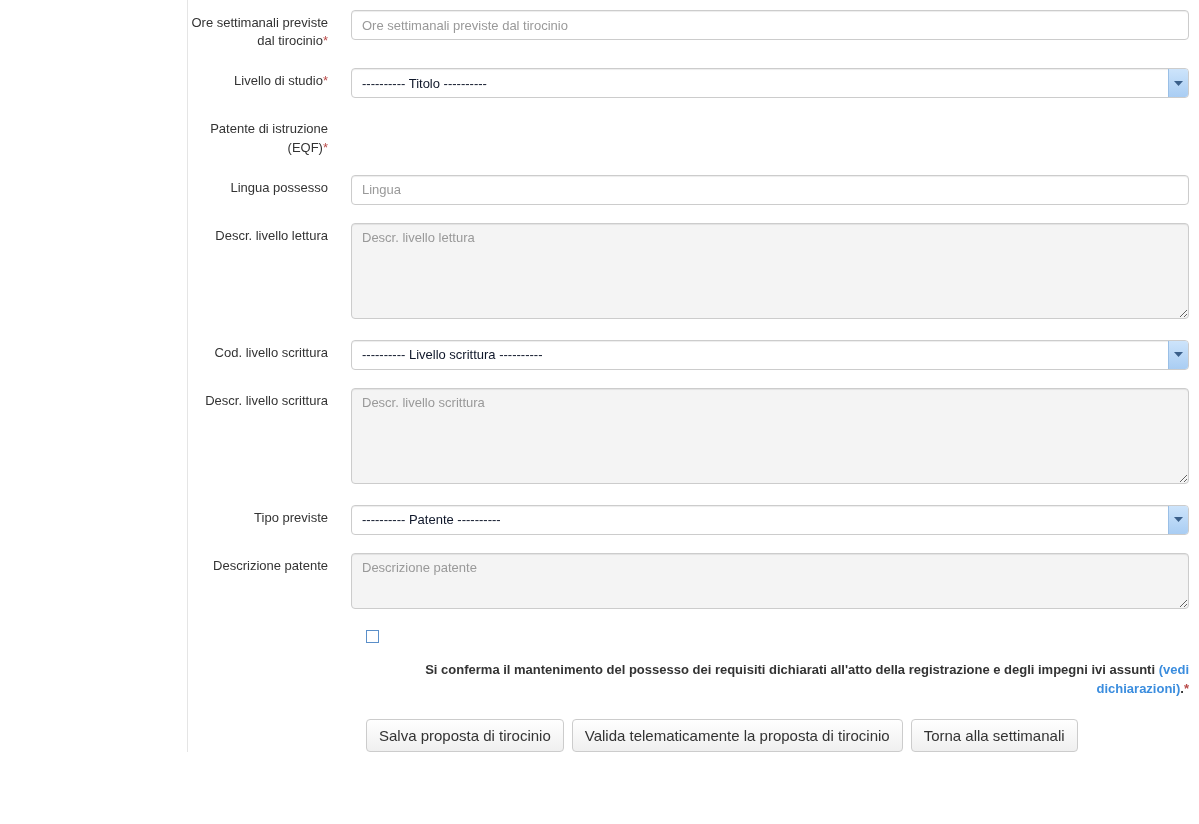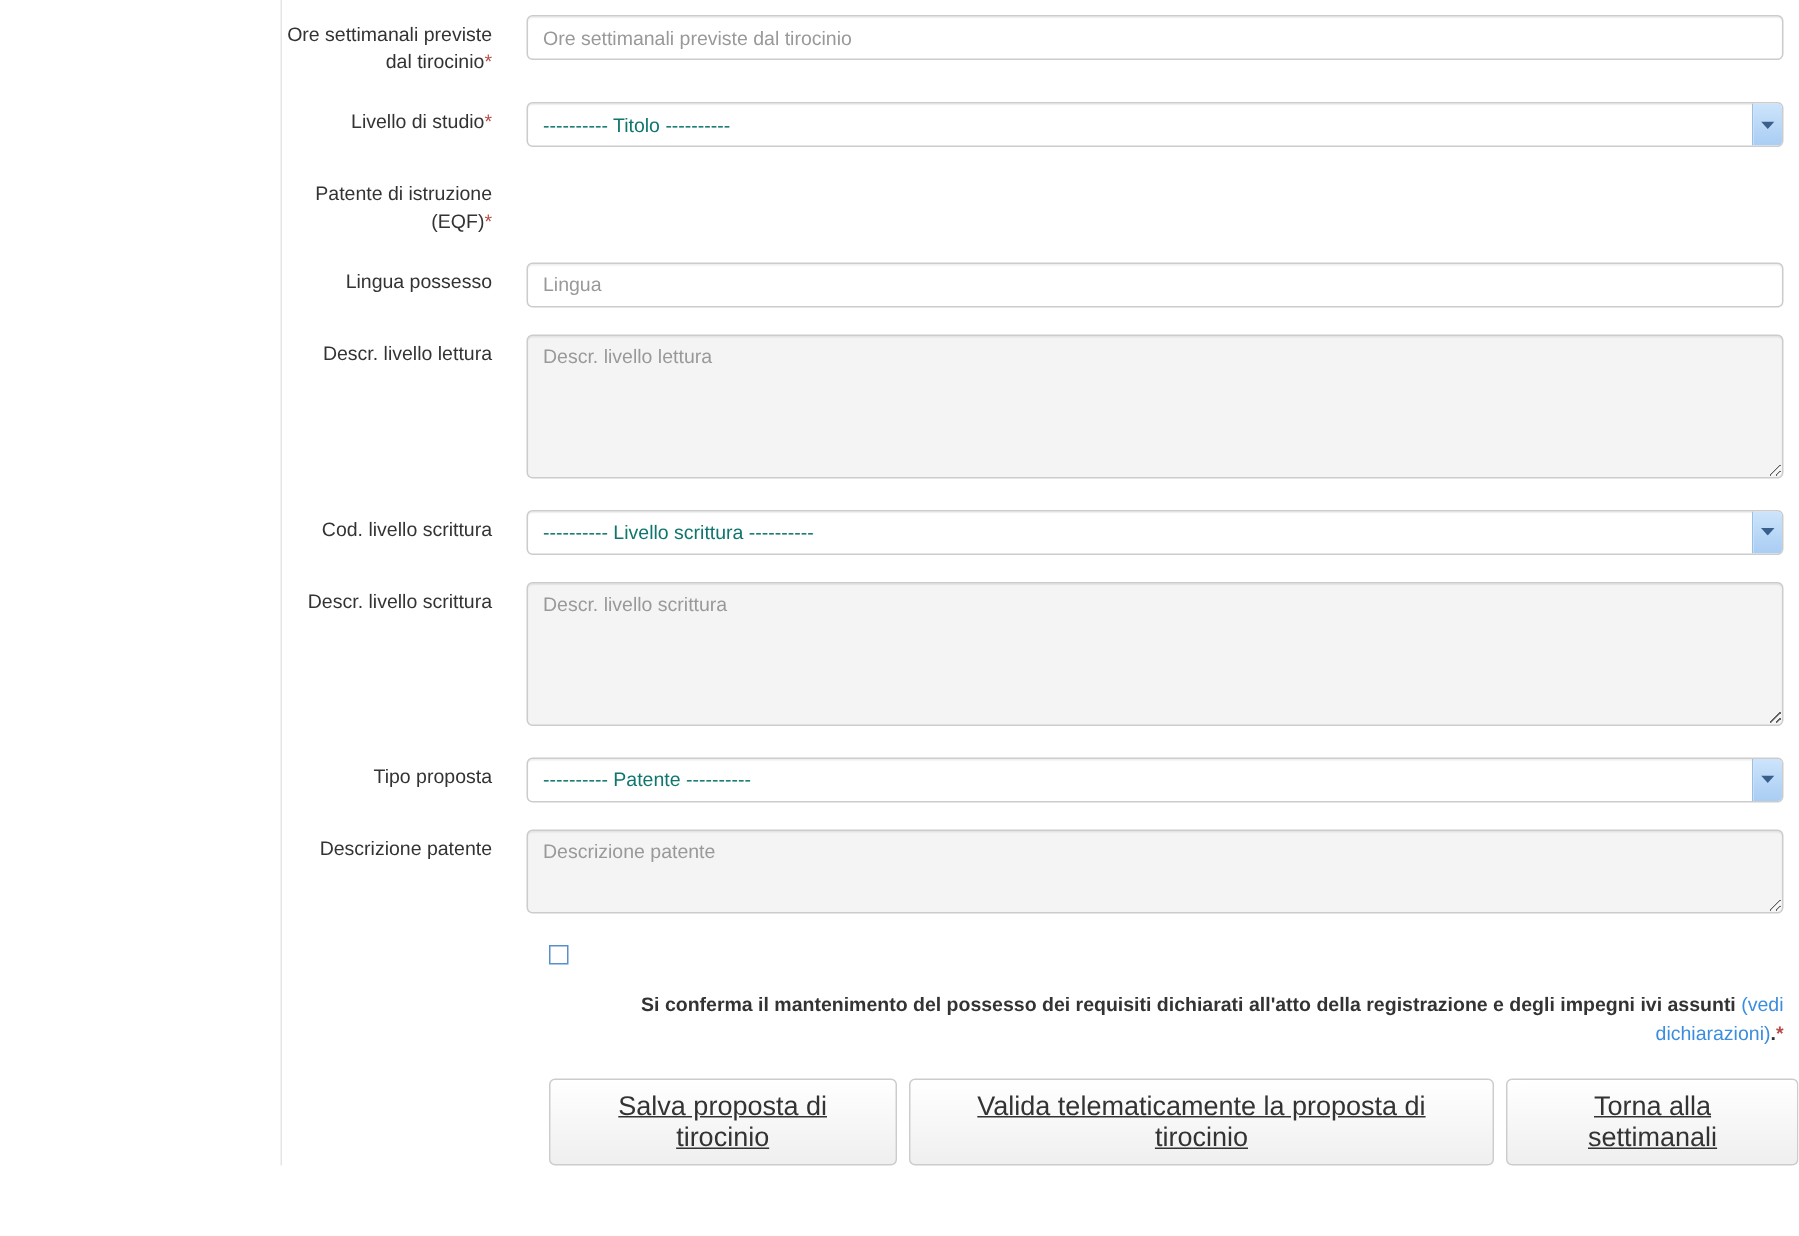--- a/index.html
+++ b/index.html
@@ -6,32 +6,32 @@
 body { font-family: Arial, Helvetica, sans-serif; font-size: 13px; color: #333; background: #fff; }
 .container { width: 1199px; margin: 0; padding: 0; }
 .form-area { margin-left: 187px; border-left: 1px solid #e5e5e5; padding-top: 10px; }
 .form-row { display: flex; align-items: flex-start; margin-bottom: 18px; padding-right: 10px; }
 .label-col { width: 155px; text-align: right; padding-right: 15px; padding-top: 4px; font-weight: normal; color: #333; line-height: 1.4; font-size: 13px; }
 .req { color: #b94a48; }
 .input-col { flex: 1; padding-left: 8px; }
 .form-control { width: 100%; padding: 6px 10px; border: 1px solid #ccc; border-radius: 4px; font-size: 13px; color: #555; background: #fff; height: 30px; box-shadow: inset 0 1px 1px rgba(0,0,0,0.075); }
 .form-control::placeholder { color: #999; }
 .select-wrap { position: relative; width: 100%; }
-.select-ctrl { width: 100%; padding: 6px 10px; border: 1px solid #ccc; border-radius: 4px; font-size: 13px; color: #0f766e; background: #fff; height: 30px; box-shadow: inset 0 1px 1px rgba(0,0,0,0.075); -webkit-appearance: none; -moz-appearance: none; appearance: none; padding-right: 28px; }
+.select-ctrl { width: 100%; padding: 6px 10px; border: 1px solid #ccc; border-radius: 4px; font-size: 13px; color: #0f172a; background: #fff; height: 30px; box-shadow: inset 0 1px 1px rgba(0,0,0,0.075); -webkit-appearance: none; -moz-appearance: none; appearance: none; padding-right: 28px; }
 .select-btn { position: absolute; right: 1px; top: 1px; width: 20px; height: 28px; background: linear-gradient(#cde4fb, #a9cdf3); border-left: 1px solid #9abfe6; border-radius: 0 3px 3px 0; display: flex; align-items: center; justify-content: center; pointer-events: none; }
 .select-btn svg { width: 9px; height: 5px; }
 .textarea-ctrl { width: 100%; padding: 6px 10px; border: 1px solid #ccc; border-radius: 4px; font-size: 13px; color: #555; background: #f4f4f4; height: 96px; resize: both; box-shadow: inset 0 1px 1px rgba(0,0,0,0.075); font-family: Arial, Helvetica, sans-serif; }
 .textarea-ctrl::placeholder { color: #999; }
 .textarea-small { height: 56px; }
 .checkbox-row { padding-left: 178px; margin-bottom: 14px; }
 .chk { width: 13px; height: 13px; border: 1px solid #5b8fc9; background: #fff; display: inline-block; }
 .confirm-text { text-align: right; padding-right: 10px; padding-left: 178px; font-weight: bold; color: #333; font-size: 13px; line-height: 1.5; margin-bottom: 20px; }
-.confirm-text a { color: #3b8dde; text-decoration: none; font-weight: normal; }
+.confirm-text a { color: #3b8dde; text-decoration: none; font-weight: bold; }
 .btn-row { padding-left: 178px; display: flex; gap: 8px; margin-bottom: 12px; }
-.btn { padding: 7px 12px; border: 1px solid #ccc; border-radius: 4px; background: linear-gradient(#fff, #efefef); color: #333; font-size: 18px; cursor: pointer; text-decoration: underline; }
+.btn { padding: 7px 12px; border: 1px solid #ccc; border-radius: 4px; background: linear-gradient(#fff, #efefef); color: #333; font-size: 15px; cursor: pointer; }
 </style>
 </head>
 <body>
 
 <div class="container">
   <div class="form-area">
 
     <div class="form-row">
       <div class="label-col"><span>Ore settimanali previste dal tirocinio</span><span class="req">*</span></div>
       <div class="input-col">
@@ -87,21 +87,21 @@
     </div>
 
     <div class="form-row">
       <div class="label-col"><span>Descr. livello scrittura</span></div>
       <div class="input-col">
         <textarea class="textarea-ctrl" readonly="" placeholder="Descr. livello scrittura" style=""></textarea>
       </div>
     </div>
 
     <div class="form-row">
-      <div class="label-col"><span>Tipo proposta</span></div>
+      <div class="label-col"><span>Tipo previste</span></div>
       <div class="input-col">
         <div class="select-wrap">
           <select class="select-ctrl"><option>---------- Patente ----------</option></select>
           <div class="select-btn">
               <svg viewBox="0 0 9 5">
                 <path d="M0 0 L4.5 5 L9 0 Z" fill="#3a5f8a"></path>
               </svg>
             </div>
         </div>
       </div>

